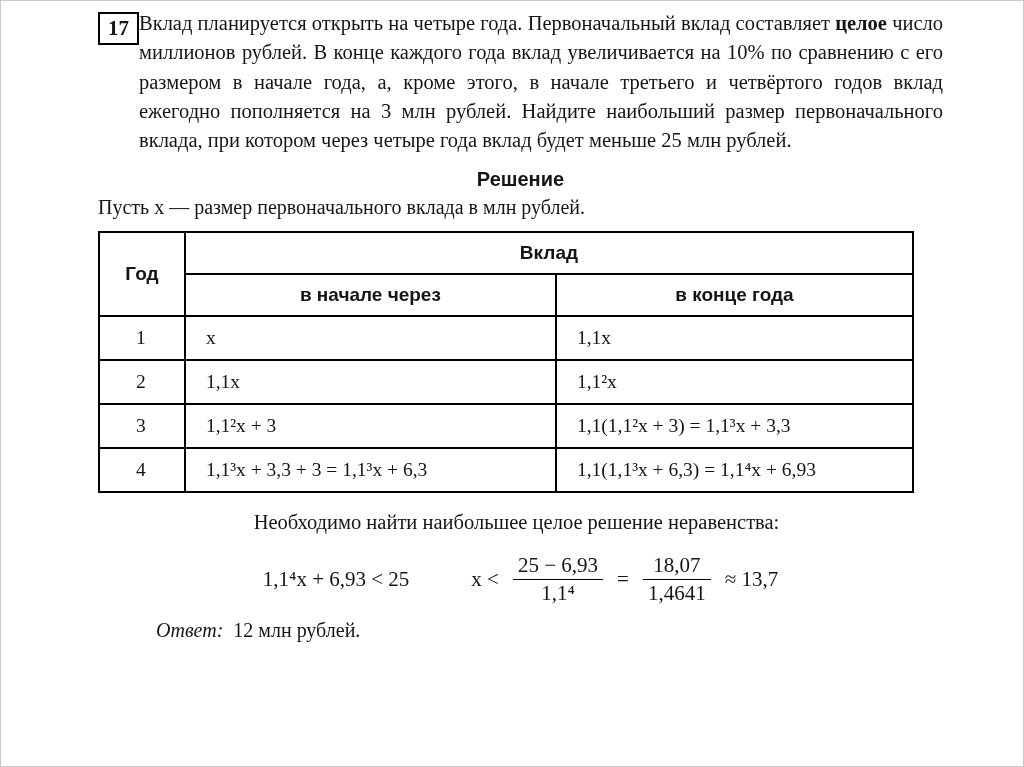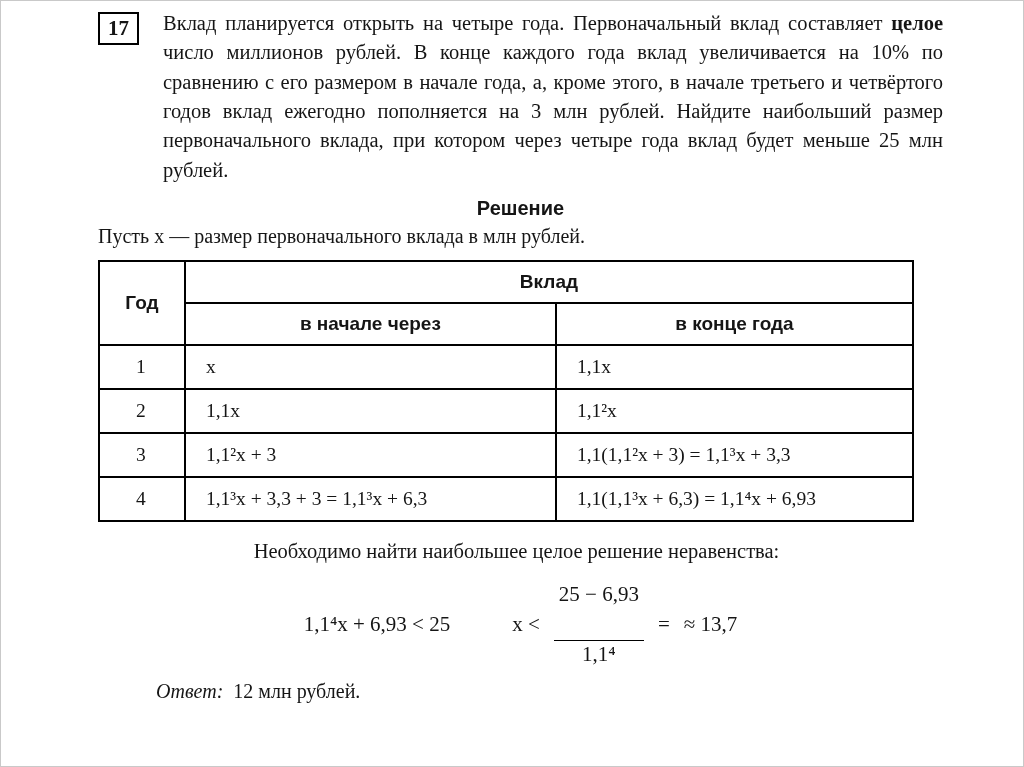--- a/index.html
+++ b/index.html
@@ -9,21 +9,21 @@
     height: 767px;
     background: #ffffff;
     border: 1px solid #c9c9c9;
     padding: 8px 80px 8px 97px;
     font-family: "Liberation Serif", serif;
     color: #151515;
     overflow: hidden;
   }
 
   
-  .problem-row { display: flex; gap: 24px; align-items: flex-start; justify-content: space-between; }
+  .problem-row { display: flex; gap: 0; align-items: flex-start; justify-content: space-between; }
   .num-box {
     border: 2px solid #000;
     font-weight: bold;
     font-size: 21px;
     padding: 0px 8px 1px 8px;
     margin-top: 3px;
     flex: 0 0 auto;
     line-height: 1.35;
   }
   .problem-text {
@@ -80,21 +80,20 @@
     font-size: 21px;
     margin: 18px 0 12px 0;
   }
   .formula-gap { display: inline-block; width: 34px; }
   .frac {
     display: inline-flex;
     flex-direction: column;
     text-align: center;
     line-height: 1.3;
     vertical-align: middle;
-    gap: 32px;
   }
   .frac-num { padding: 0 5px; }
   .frac-den { border-top: 1.7px solid #000; padding: 0 5px; }
 
   .conclusion { font-size: 20px; margin: 10px 0 2px 58px; }
   .answer-line { font-size: 20px; margin: 3px 0 0 58px; }
   .answer-label { font-style: italic; }
 </style>
 </head>
 <body>
@@ -154,19 +153,23 @@
 
   <div class="formula-row">
     <span>1,1⁴x + 6,93 &lt; 25</span>
     <span class="formula-gap"></span>
     <span>x &lt;</span>
     <span class="frac">
       <span class="frac-num">25 − 6,93</span>
       <span class="frac-den">1,1⁴</span>
     </span>
     <span>=</span>
+    <span class="frac">
+      <span class="frac-num">18,07</span>
+      <span class="frac-den">1,4641</span>
+    </span>
     <span>≈ 13,7</span>
   </div>
 
 
   <p class="answer-line"><span class="answer-label">Ответ:</span>&nbsp; <span>12 млн рублей.</span></p>
 
 </div>
 
 </body></html>

